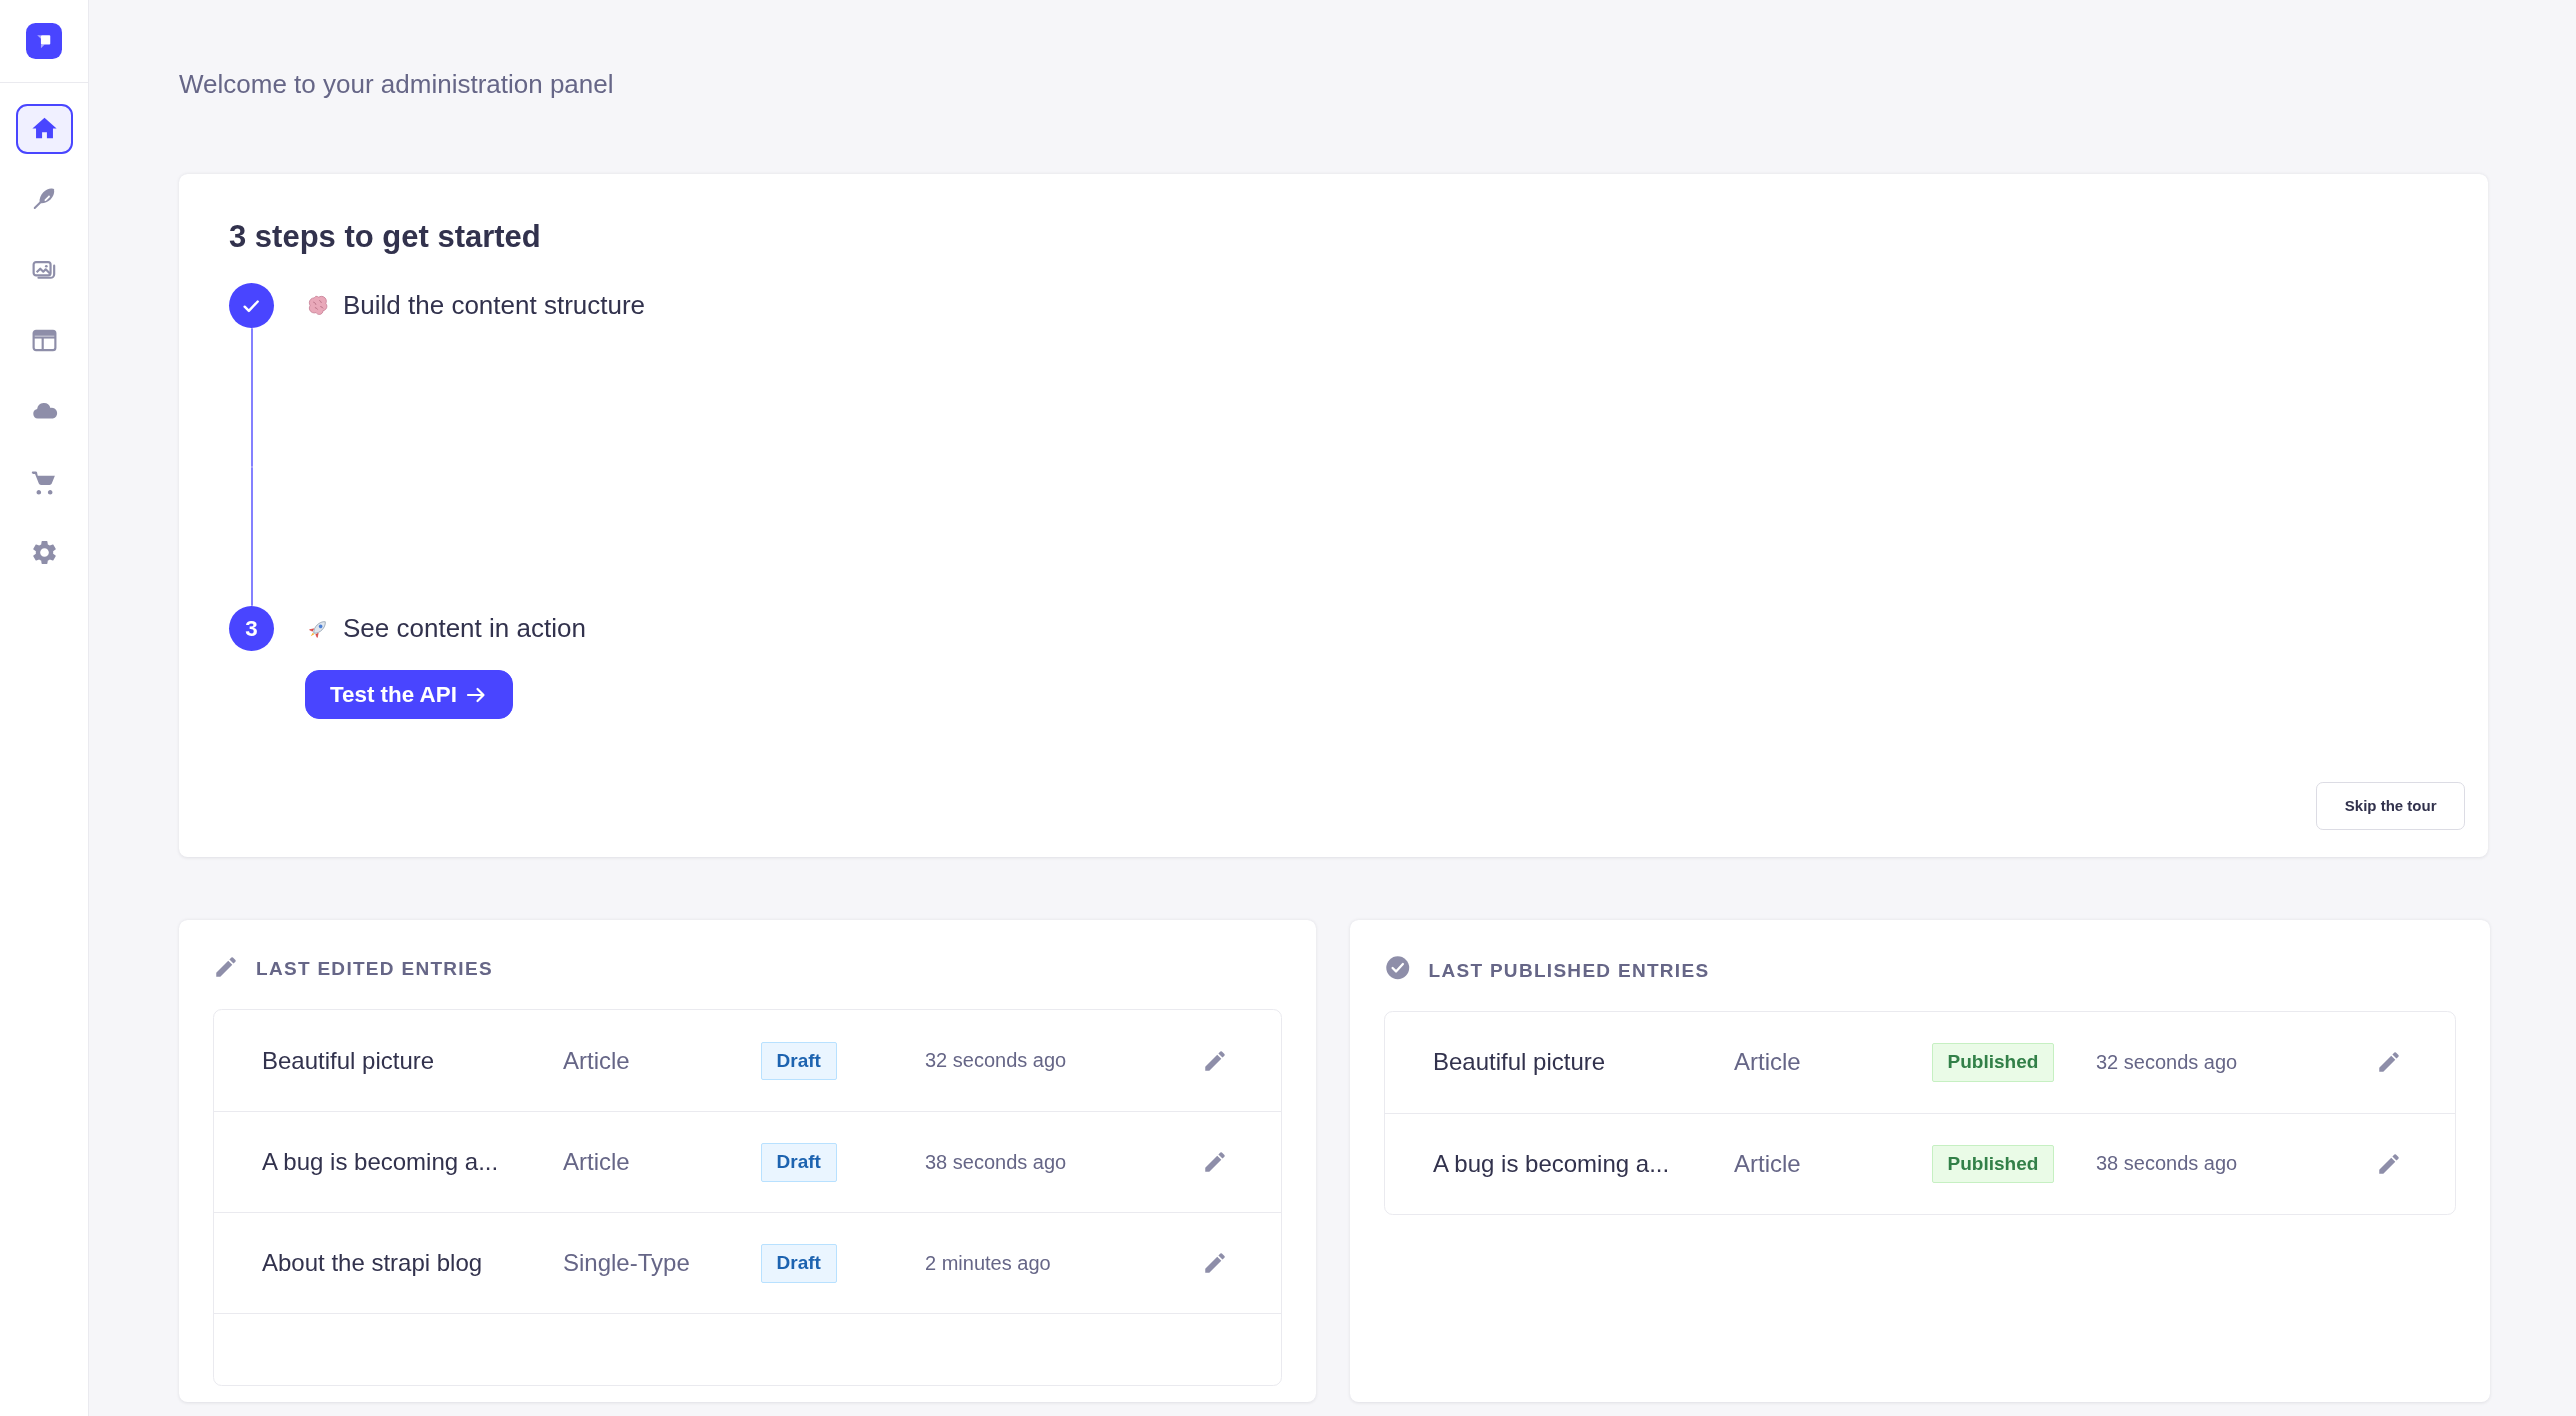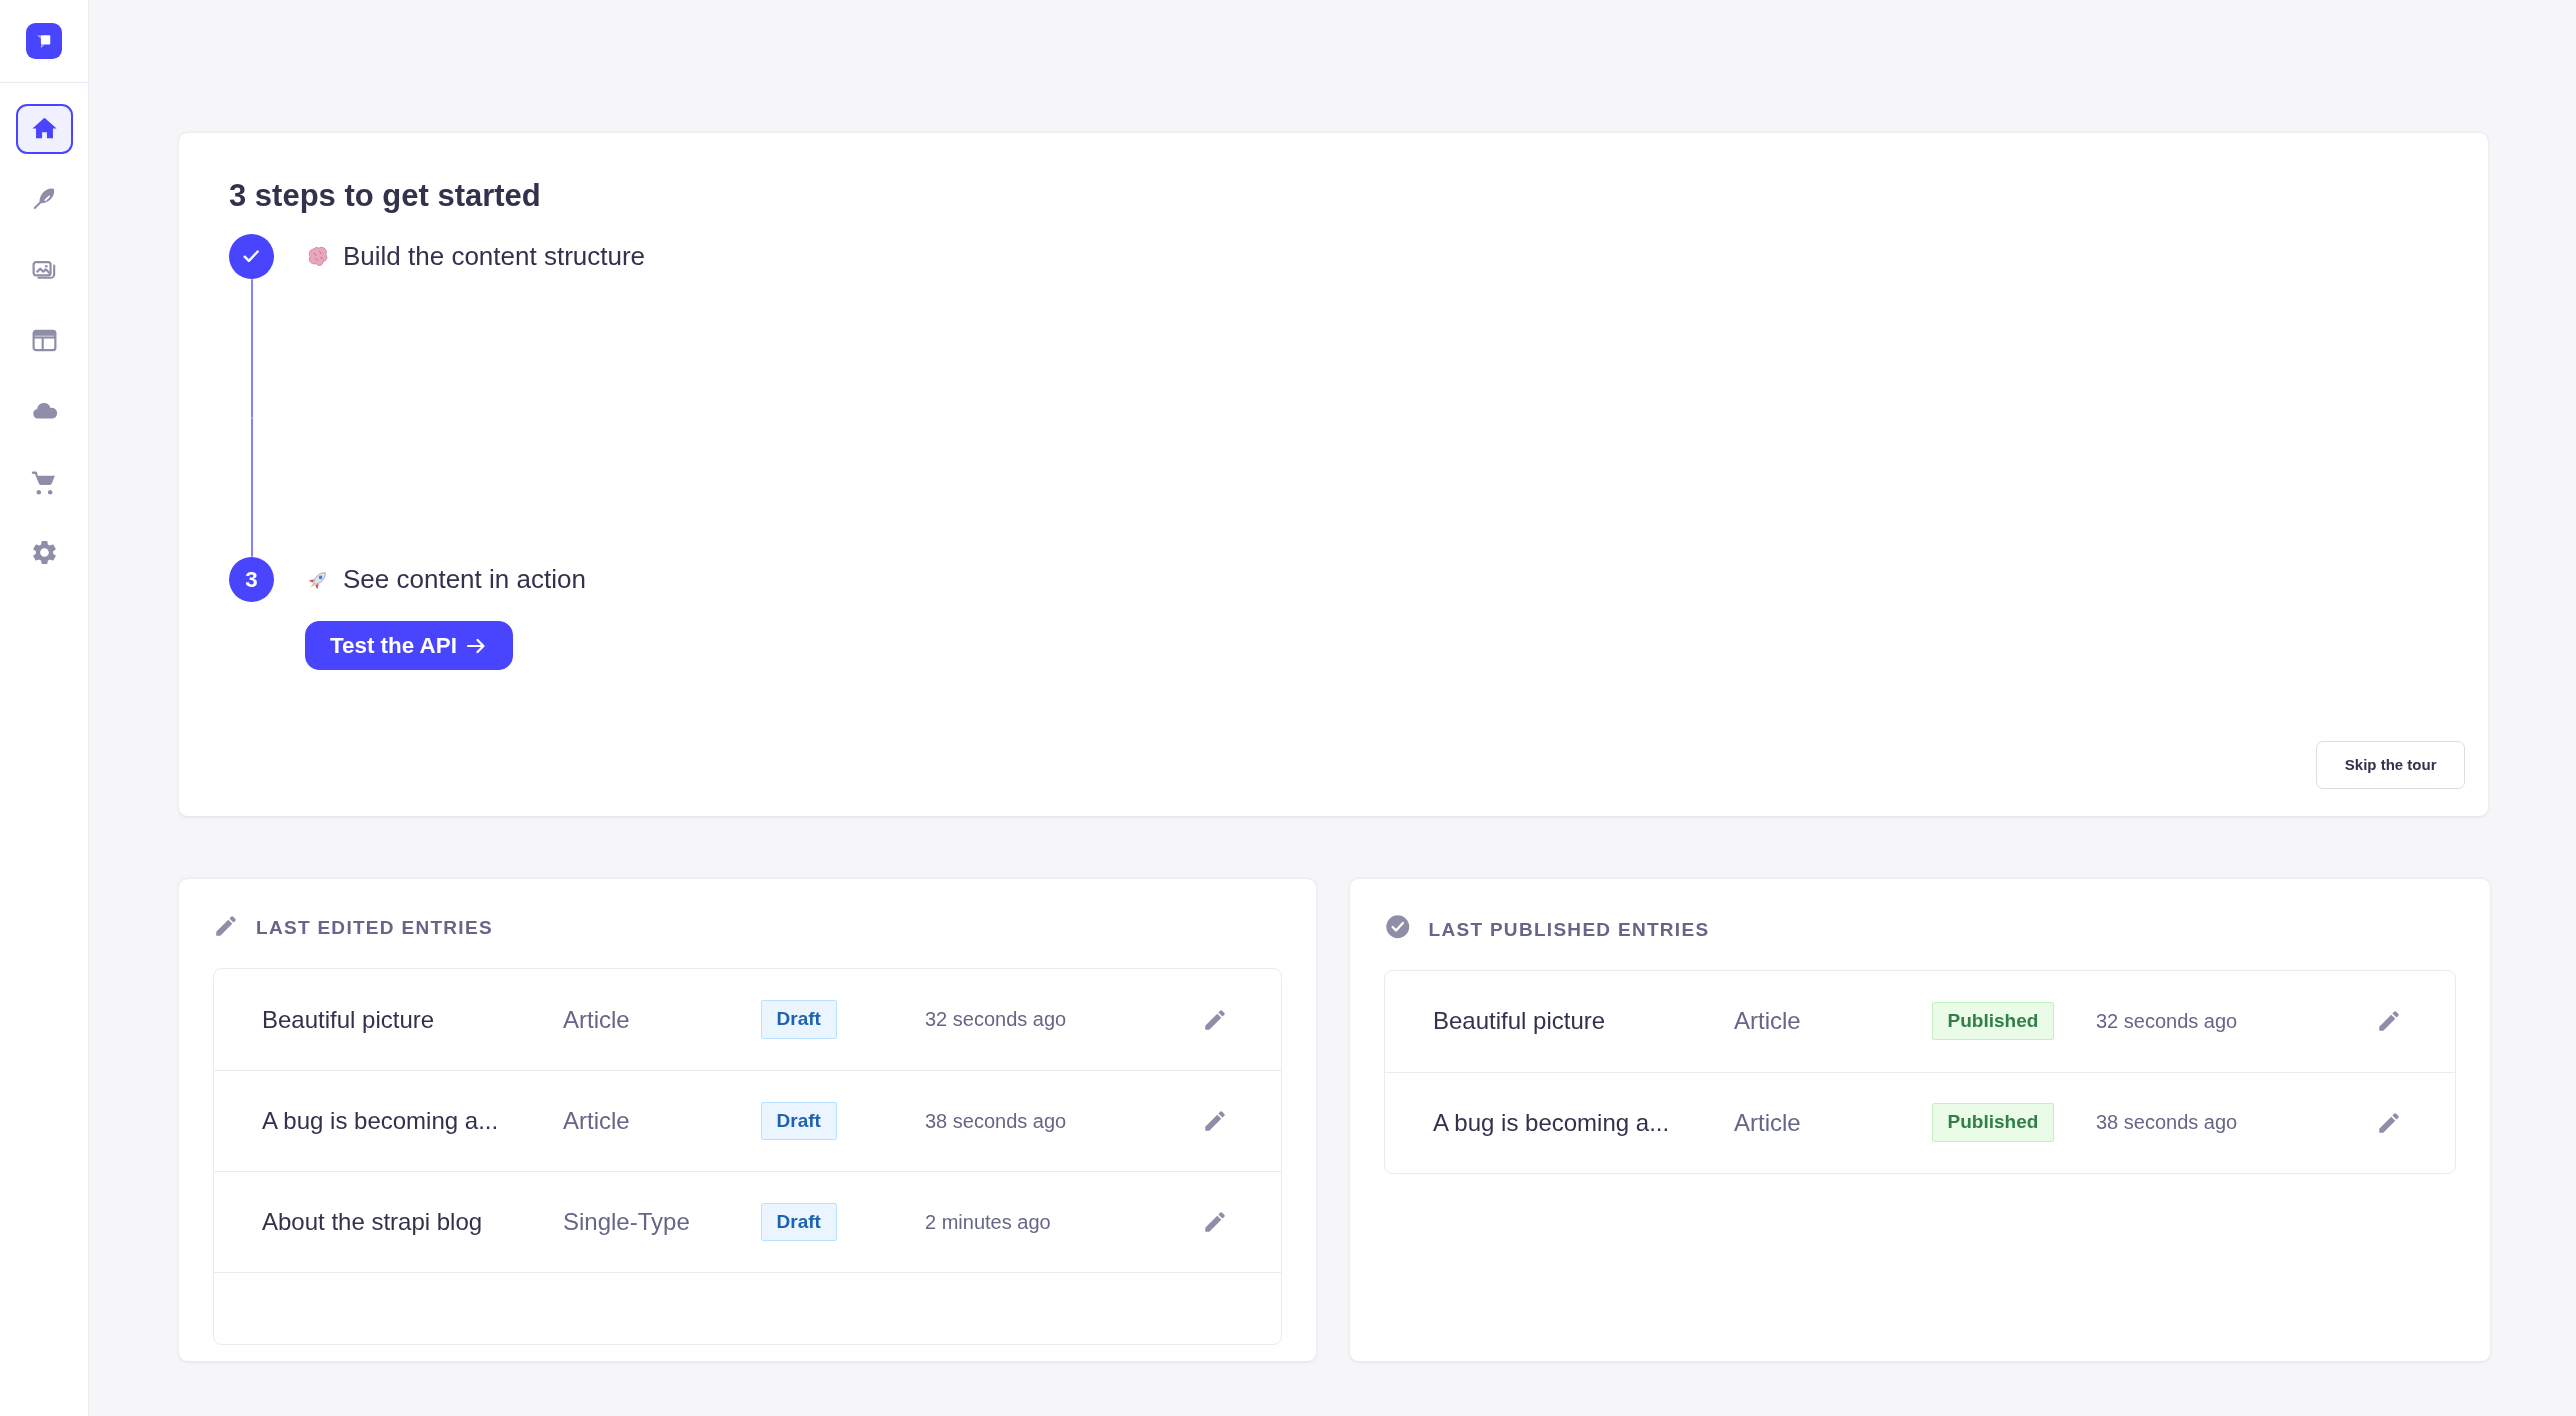--- a/index.html
+++ b/index.html
@@ -43,21 +43,21 @@
   .page-subtitle { margin-top:10.3px; font-size:26px; line-height:1.2; color:#666687; }
 
   
   .tour-card {
     position:relative; margin-top:74px; width:2309px; height:683px;
     background:#ffffff; border-radius:8.6px;
     box-shadow:0 0.9px 3.4px rgba(33,33,52,0.1);
     padding:45px 50px;
   }
   .tour-title { font-size:31px; font-weight:600; color:#32324d; }
-  .steps { margin-top:20px; }
+  .steps { margin-top:28px; }
   .step-row { display:flex; align-items:center; gap:31px; }
   .step-circle {
     width:45px; height:45px; border-radius:50%; background:#4945ff;
     display:flex; align-items:center; justify-content:center; flex:0 0 45px;
     color:#ffffff; font-size:22.4px; font-weight:600;
   }
   .step-label { font-size:26px; font-weight:500; color:#32324d; display:flex; align-items:center; gap:12px; }
   .connector { width:2.6px; height:139px; background:#8481ff; margin-left:21.5px; border-radius:1.7px; }
   .cta-row { margin-left:76px; margin-top:19px; }
   .btn-primary {
@@ -162,20 +162,21 @@
       <svg width="29" height="29" viewBox="0 0 24 24" fill="#8e8ea9">
         <path d="M19.14 12.94c.04-.3.06-.61.06-.94 0-.32-.02-.64-.07-.94l2.03-1.58c.18-.14.23-.41.12-.61l-1.92-3.32c-.12-.22-.37-.29-.59-.22l-2.39.96c-.5-.38-1.03-.7-1.62-.94l-.36-2.54c-.04-.24-.24-.41-.48-.41h-3.84c-.24 0-.43.17-.47.41l-.36 2.54c-.59.24-1.13.57-1.62.94l-2.39-.96c-.22-.08-.47 0-.59.22L2.74 8.87c-.12.21-.08.47.12.61l2.03 1.58c-.05.3-.09.63-.09.94s.02.64.07.94l-2.03 1.58c-.18.14-.23.41-.12.61l1.92 3.32c.12.22.37.29.59.22l2.39-.96c.5.38 1.03.7 1.62.94l.36 2.54c.05.24.24.41.48.41h3.84c.24 0 .44-.17.47-.41l.36-2.54c.59-.24 1.13-.56 1.62-.94l2.39.96c.22.08.47 0 .59-.22l1.92-3.32c.12-.22.07-.47-.12-.61l-2.01-1.58zM12 15.6c-1.98 0-3.6-1.62-3.6-3.6s1.62-3.6 3.6-3.6 3.6 1.62 3.6 3.6-1.62 3.6-3.6 3.6z"></path>
       </svg>
     </div>
   </nav>
 </aside>
 
 <main class="main">
   <div class="content">
 
+    <div class="page-subtitle">Welcome to your administration panel</div>
 
     <section class="tour-card">
       <h2 class="tour-title">3 steps to get started</h2>
 
       <div class="steps">
 
         <div class="step-row">
           <div class="step-circle">
             <svg width="22.4" height="22.4" viewBox="0 0 24 24" fill="none" stroke="#ffffff" stroke-width="2.6" stroke-linecap="round" stroke-linejoin="round">
               <path d="M5 12.5l4.5 4.5L19 7"></path>

